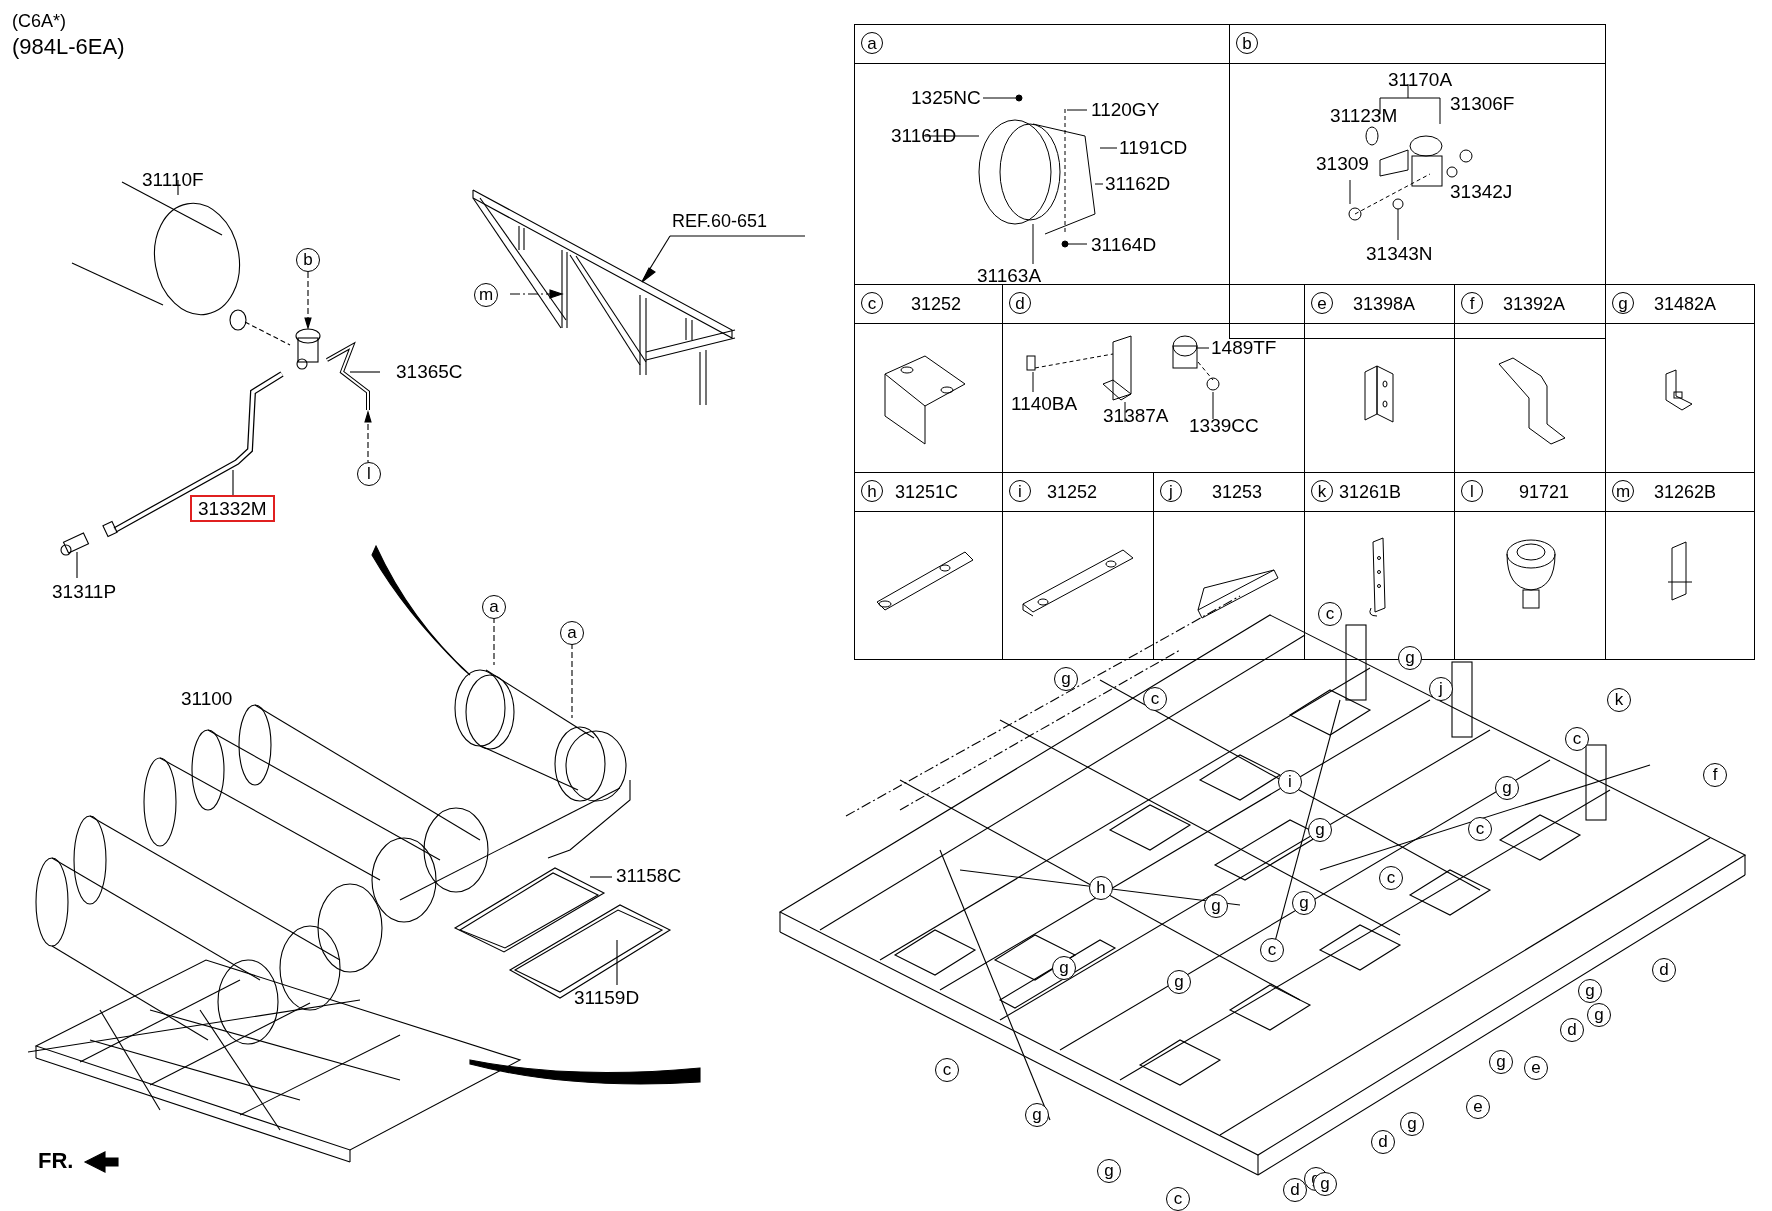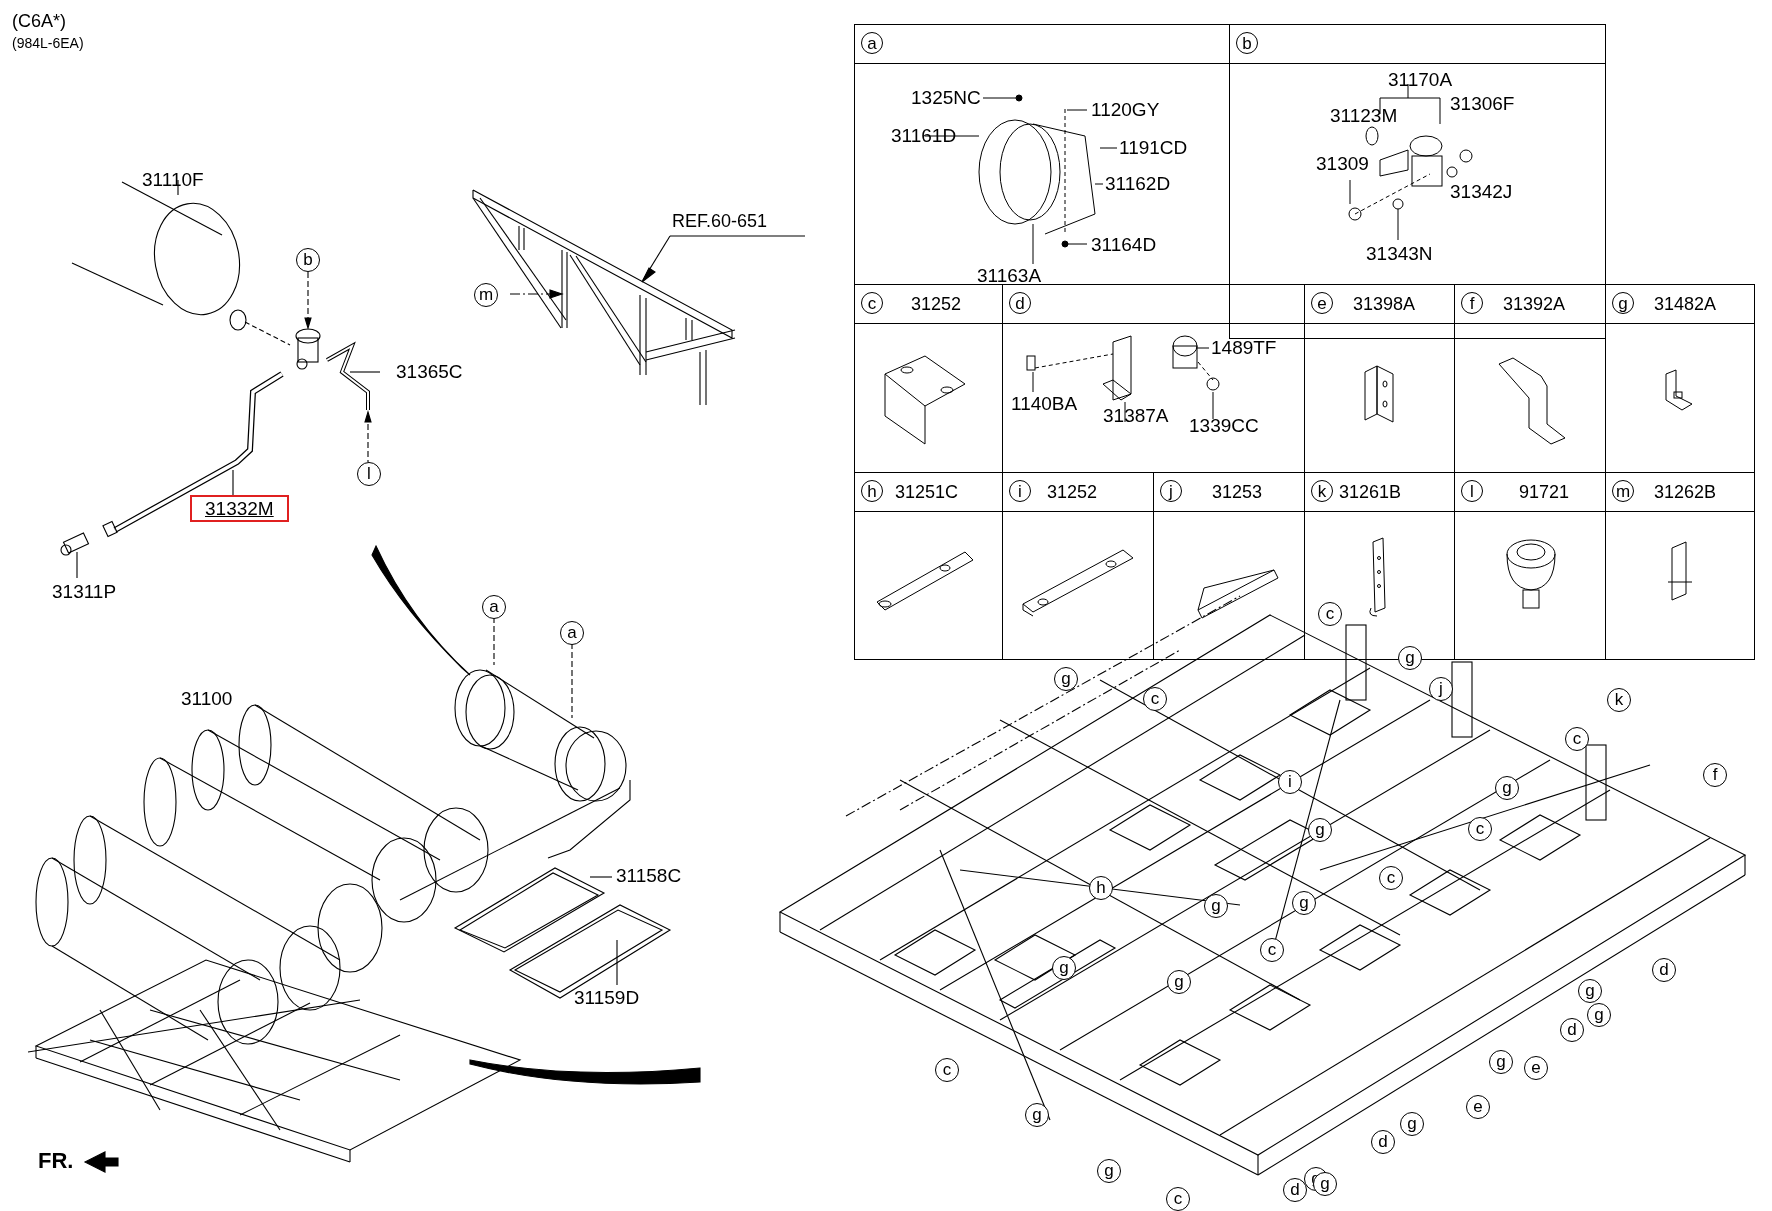--- a/index.html
+++ b/index.html
@@ -10,21 +10,21 @@
   .circ.big{width:24px;height:24px;line-height:22px;}
   svg.layer{position:absolute;left:0;top:0;}
   .hl{border:2px solid #e02020;padding:0 3px;}
   .ref{font-weight:normal;text-align:center;}
   .cell{position:absolute;border:1.2px solid #000;box-sizing:border-box;}
 </style>
 </head>
 <body>
 
 <div class="lbl" style="left:12px;top:12px;font-size:18px;">(C6A*)</div>
-<div class="lbl" style="left:12px;top:36px;font-size:14px;">(984L-6EA)</div>
+<div class="lbl" style="left:12px;top:36px;font-size:22px;">(984L-6EA)</div>
 
 <svg class="layer" width="1772" height="1211" fill="none" stroke="#000" stroke-width="1.1">
 
   <g>
     <line x1="122" y1="182" x2="222" y2="235"></line>
     <line x1="72" y1="263" x2="163" y2="305"></line>
     <ellipse cx="197" cy="259" rx="42" ry="56" transform="rotate(-10 197 259)"></ellipse>
     <ellipse cx="238" cy="320" rx="8" ry="10"></ellipse>
     <line x1="178" y1="180" x2="178" y2="195"></line>
     <line x1="245" y1="322" x2="290" y2="345" stroke-dasharray="5 3"></line>
@@ -183,21 +183,21 @@
     <polygon points="895,955 935,930 975,950 935,975"></polygon>
     <polygon points="1215,865 1290,820 1320,835 1245,880"></polygon>
     <polygon points="1000,1000 1100,940 1115,948 1015,1008"></polygon>
   </g>
 </svg>
 
 <div class="lbl" style="left:142px;top:170px;">31110F</div>
 <div class="circ big" style="left:296px;top:248px;">b</div>
 <div class="lbl" style="left:380px;top:362px;margin-left:16px;">31365C</div>
 <div class="circ big" style="left:357px;top:462px;">l</div>
-<div class="lbl hl" style="left:190px;top:495px;padding:2px 13px;text-decoration:underline;">31332M</div>
+<div class="lbl hl" style="left:190px;top:495px;padding:2px 6px;">31332M</div>
 <div class="lbl" style="left:52px;top:582px;">31311P</div>
 
 <div class="circ big" style="left:474px;top:283px;">m</div>
 <div class="lbl ref" style="left:672px;top:212px;font-size:18px;">REF.60-651</div>
 
 <div class="circ big" style="left:482px;top:595px;">a</div>
 <div class="circ big" style="left:560px;top:621px;">a</div>
 <div class="lbl" style="left:181px;top:689px;">31100</div>
 <div class="lbl" style="left:616px;top:866px;">31158C</div>
 <div class="lbl" style="left:574px;top:988px;">31159D</div>

